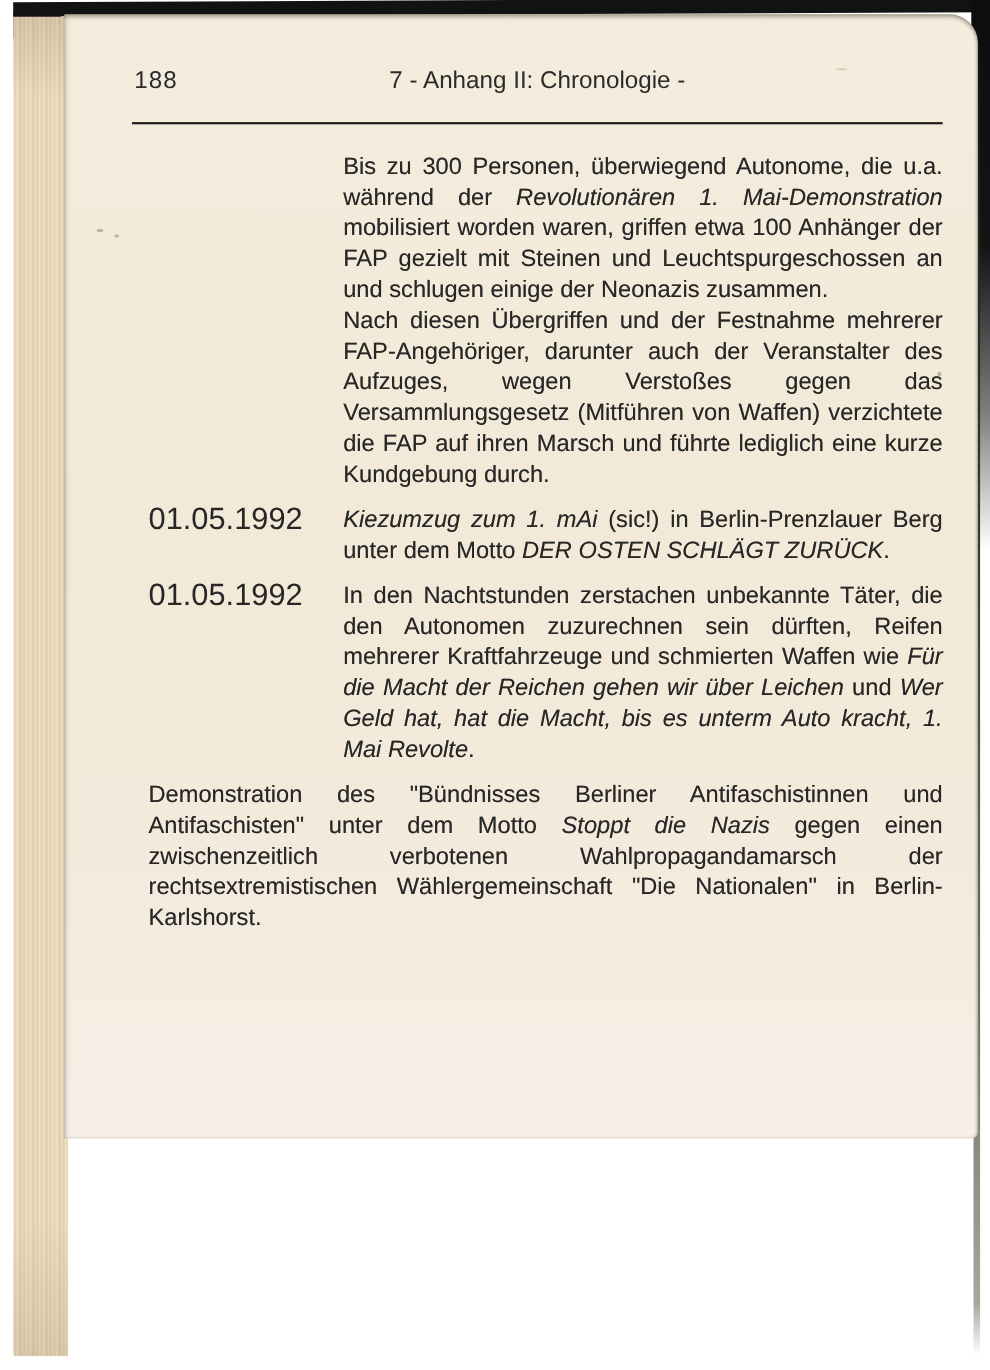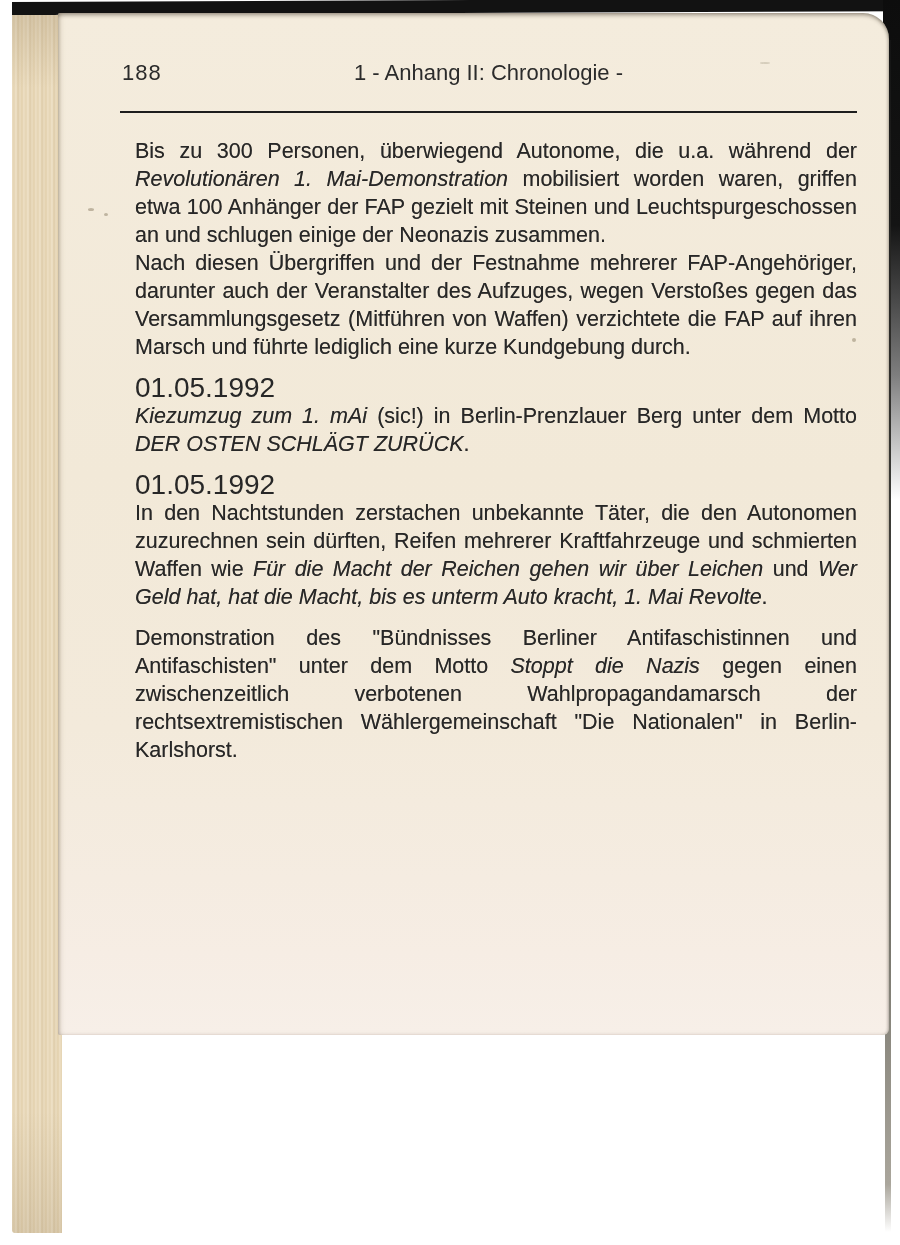--- a/index.html
+++ b/index.html
@@ -62,21 +62,21 @@
     text-align:center; font-size:22px; color:#2b2b2b;
   }
   .header-rule {
     position:absolute; left:62px; top:98px; width:737px; height:2px;
     background:#1d1d1d;
   }
 
   .chronology {
     position:absolute; left:77px; top:124px; width:722px;
   }
-  .entry { display:flex; margin-bottom:13px;flex-direction:column; }
+  .entry { display:flex; margin-bottom:13px; }
   .entry-date {
     flex:none; width:177px;
     font-size:28px; line-height:28px; color:#272727;
   }
   .entry-body { flex:1; min-width:0; }
   .entry-paragraph {
     font-size:21.5px; line-height:28px; color:#272727;
     text-align:justify;
     hyphens:auto; -webkit-hyphens:auto;
     text-shadow:0 0 0.5px rgba(45,42,38,0.55);
@@ -94,21 +94,21 @@
 <body>
 
 <div class="cover-top"></div>
 <div class="cover-corner"></div>
 <div class="cover-right"></div>
 <div class="spine-line"></div>
 <div class="page-edges"></div>
 
 <div class="page">
   <div class="page-number">188</div>
-  <div class="header-title">1 - Anhang II: Chronologie -</div>
+  <div class="header-title">7 - Anhang II: Chronologie -</div>
   <div class="header-rule"></div>
   <div class="chronology">
       <div class="entry">
         <div class="entry-date"></div>
         <div class="entry-body">
           <p class="entry-paragraph"><span>Bis zu 300 Personen, überwiegend Autonome, die u.a. während der </span><em>Revolutionären 1. Mai-Demonstration</em><span> mobilisiert worden waren, griffen etwa 100 Anhänger der FAP gezielt mit Steinen und Leuchtspurgeschossen an und schlugen einige der Neonazis zusammen.</span></p>
           <p class="entry-paragraph"><span>Nach diesen Übergriffen und der Festnahme mehrerer FAP-Angehöriger, darunter auch der Veranstalter des Aufzuges, wegen Verstoßes gegen das Versammlungsgesetz (Mitführen von Waffen) verzichtete die FAP auf ihren Marsch und führte lediglich eine kurze Kundgebung durch.</span></p>
         </div>
       </div>
       <div class="entry">

